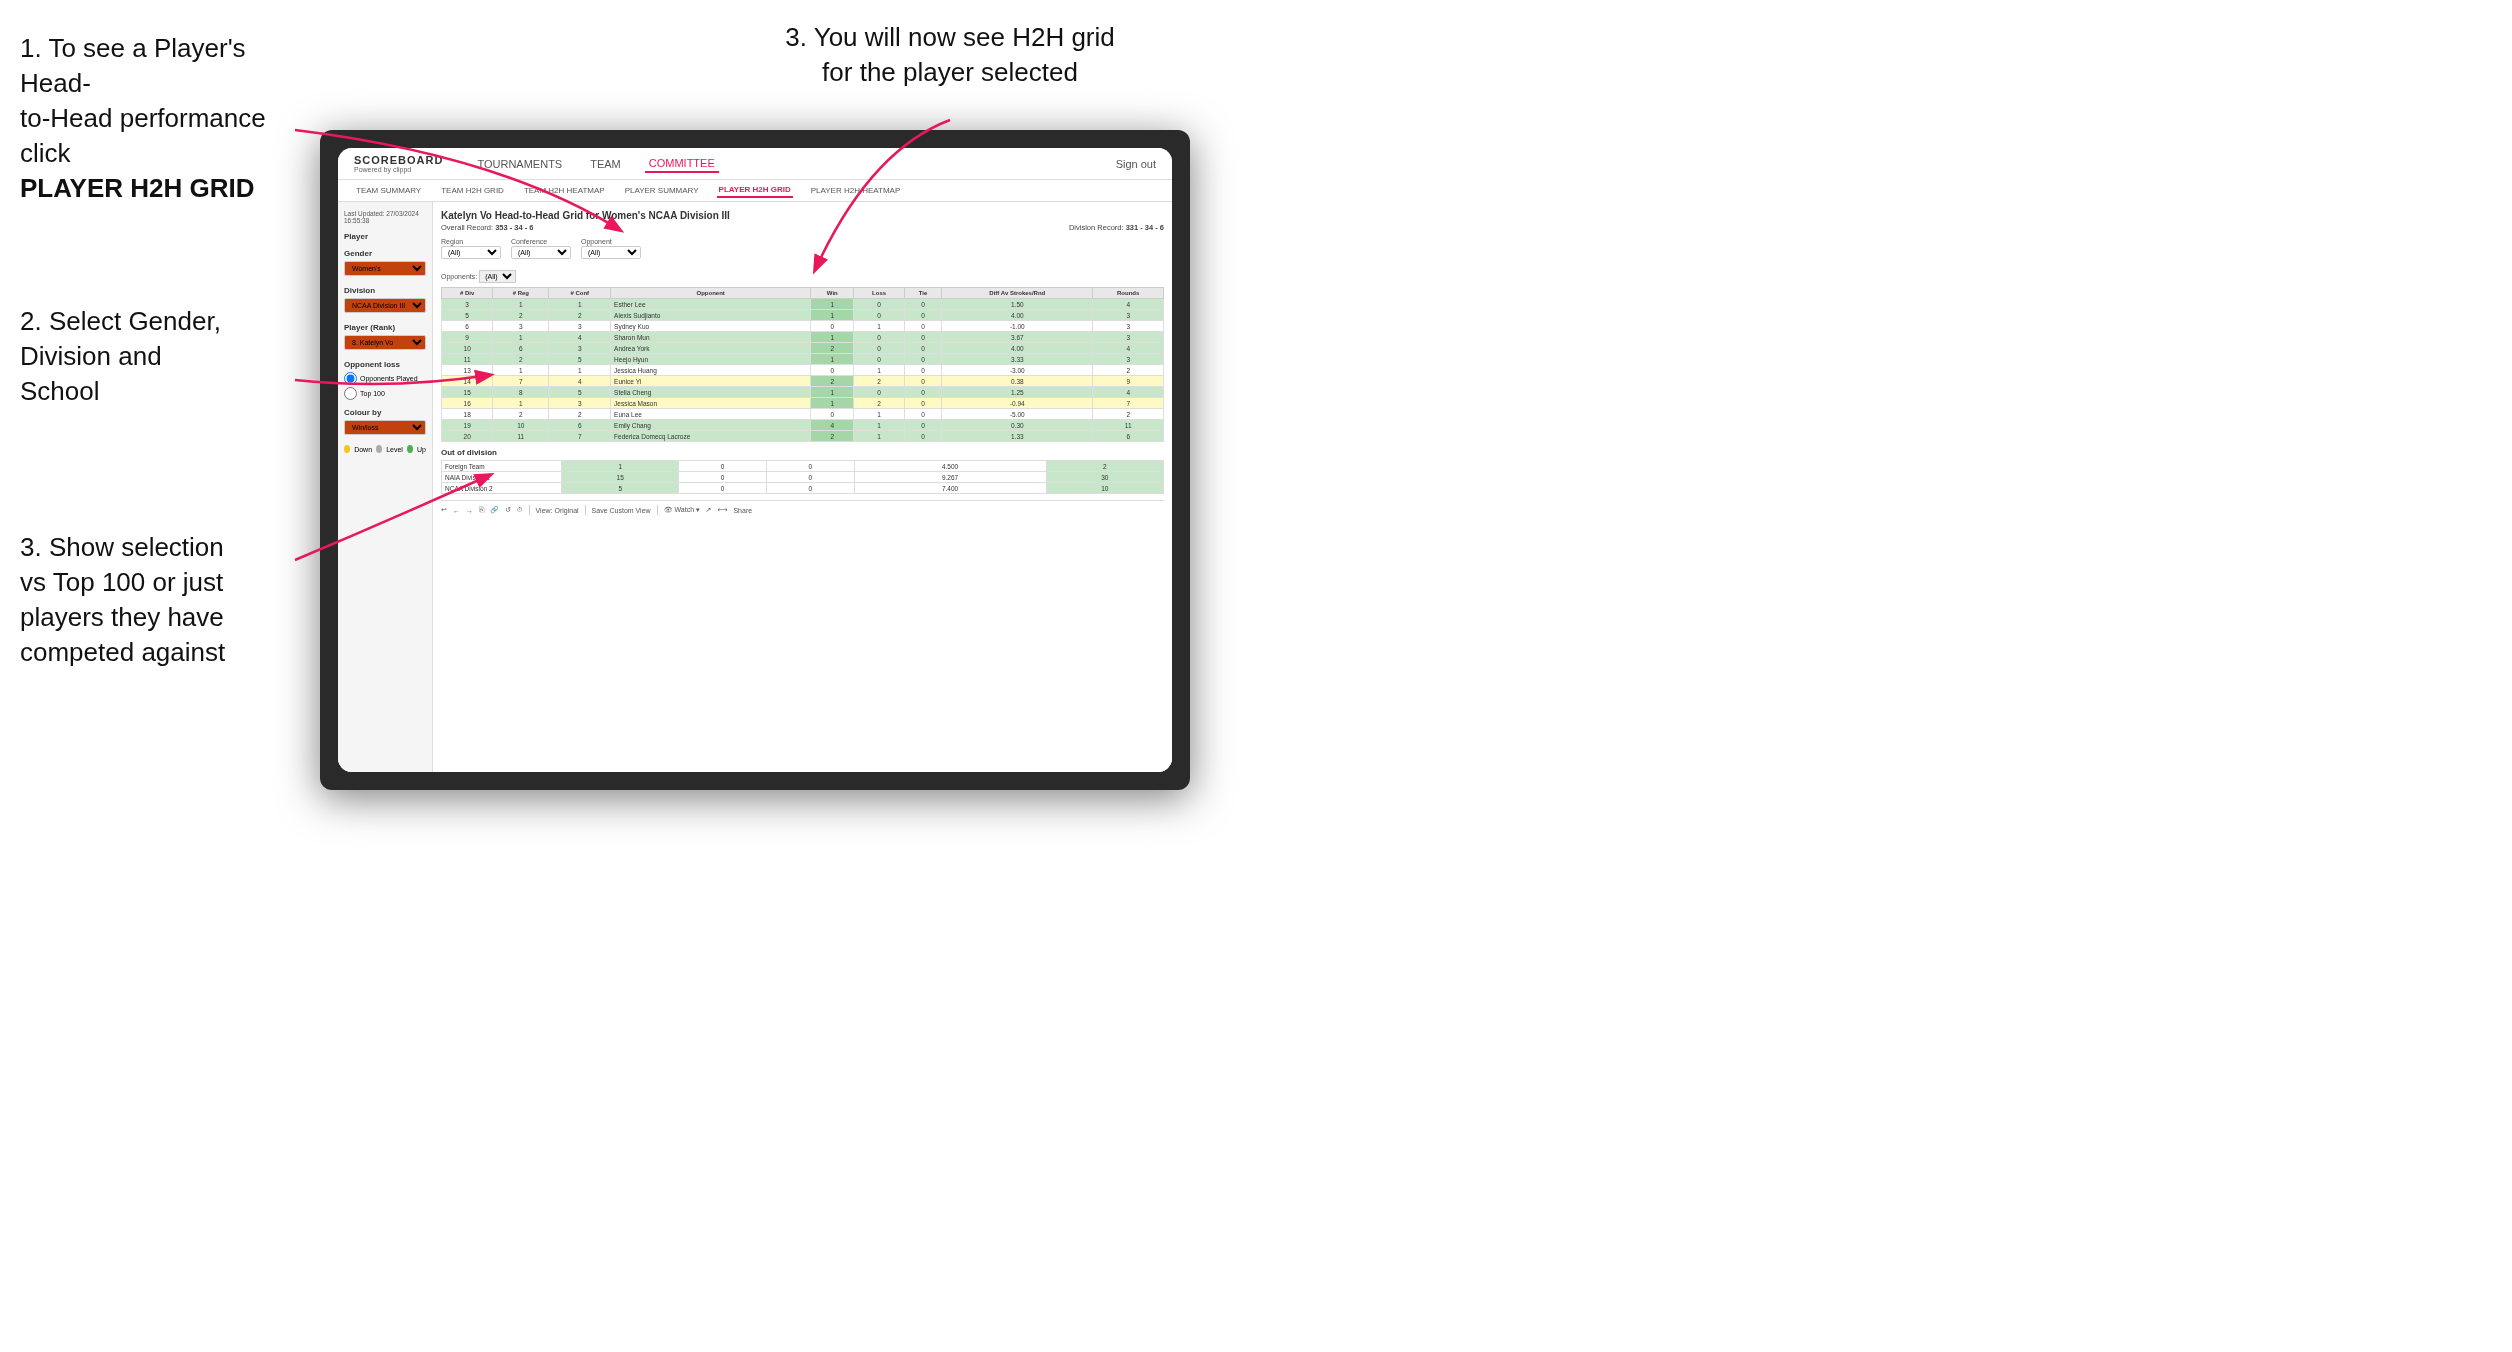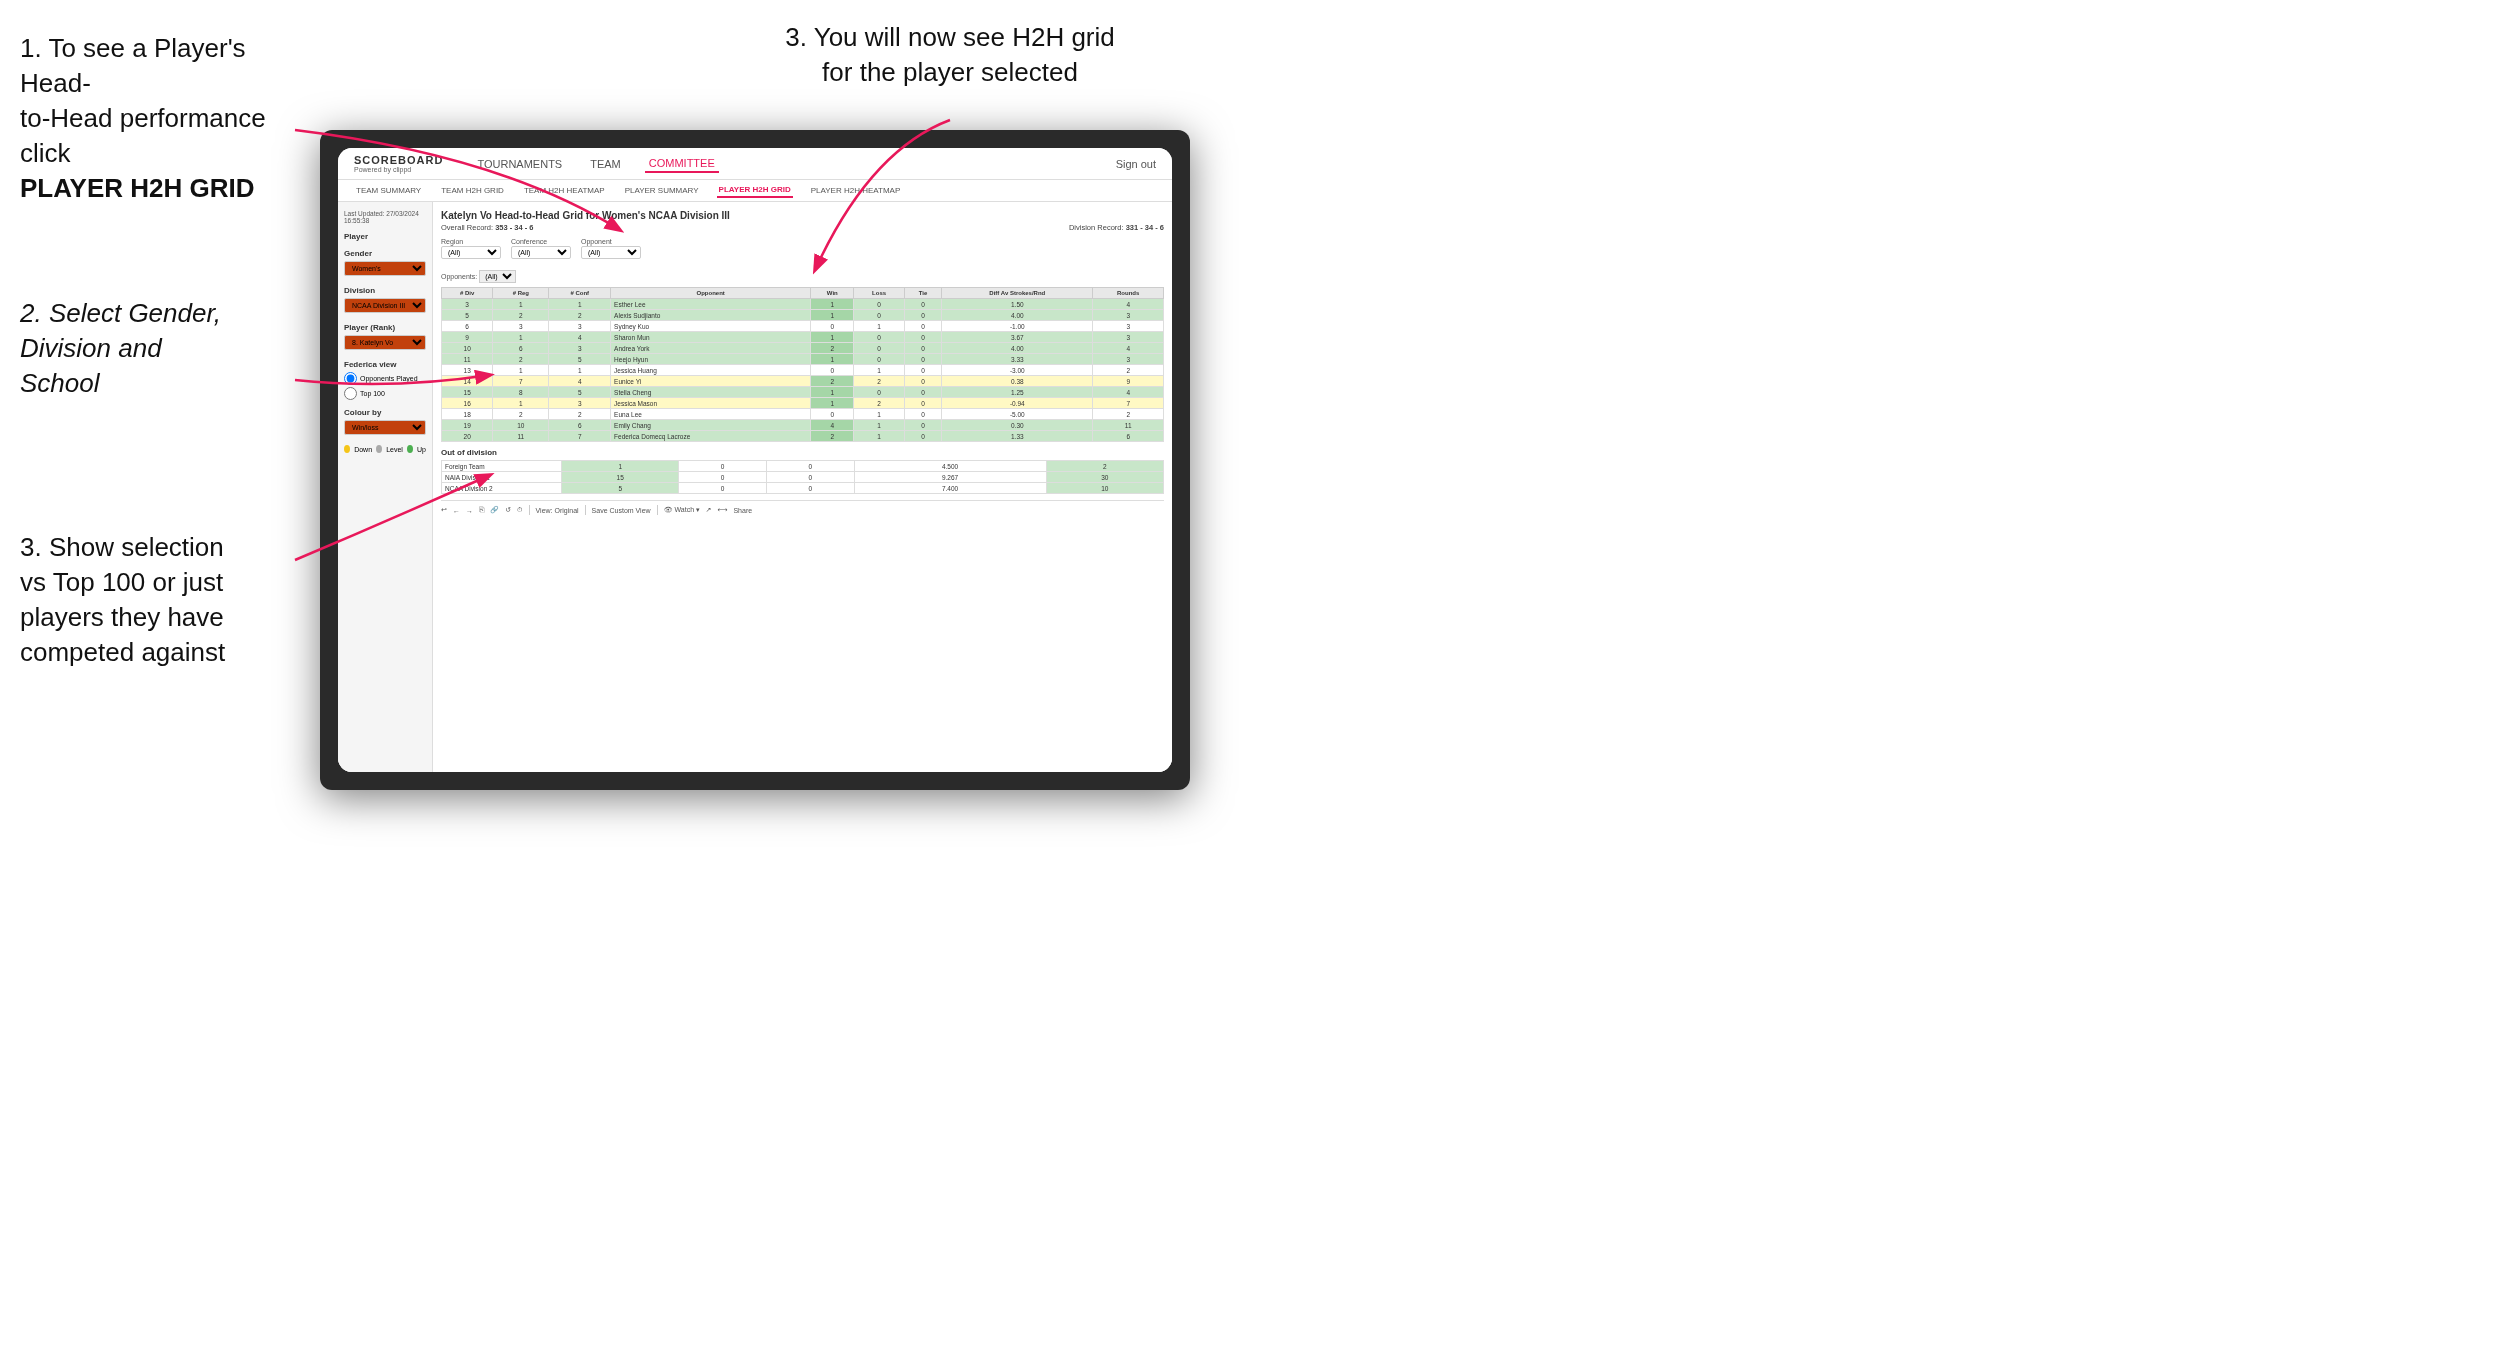--- a/index.html
+++ b/index.html
@@ -282,24 +282,23 @@
     
     .instr-1 {
       position: absolute;
       top: 31px;
       left: 20px;
       width: 300px;
     }
 
     .instr-2 {
       position: absolute;
-      top: 296px;
+      top: 304px;
       left: 20px;
       width: 290px;
-      font-style: italic;
     }
 
     .instr-3-left {
       position: absolute;
       top: 530px;
       left: 20px;
       width: 290px;
     }
 
     .instr-3-right {
@@ -399,21 +398,21 @@
         </div>
 
         <div class="panel-section">
           <div class="panel-label">Player (Rank)</div>
           <select class="panel-input">
             <option>8. Katelyn Vo</option>
           </select>
         </div>
 
         <div class="panel-section">
-          <div class="panel-label">Federica view</div>
+          <div class="panel-label">Opponent loss</div>
           <div class="radio-group">
             <label class="radio-item">
               <input type="radio" name="opp" checked="" style=""> Opponents Played
             </label>
             <label class="radio-item">
               <input type="radio" name="opp" style=""> Top 100
             </label>
           </div>
         </div>
 

